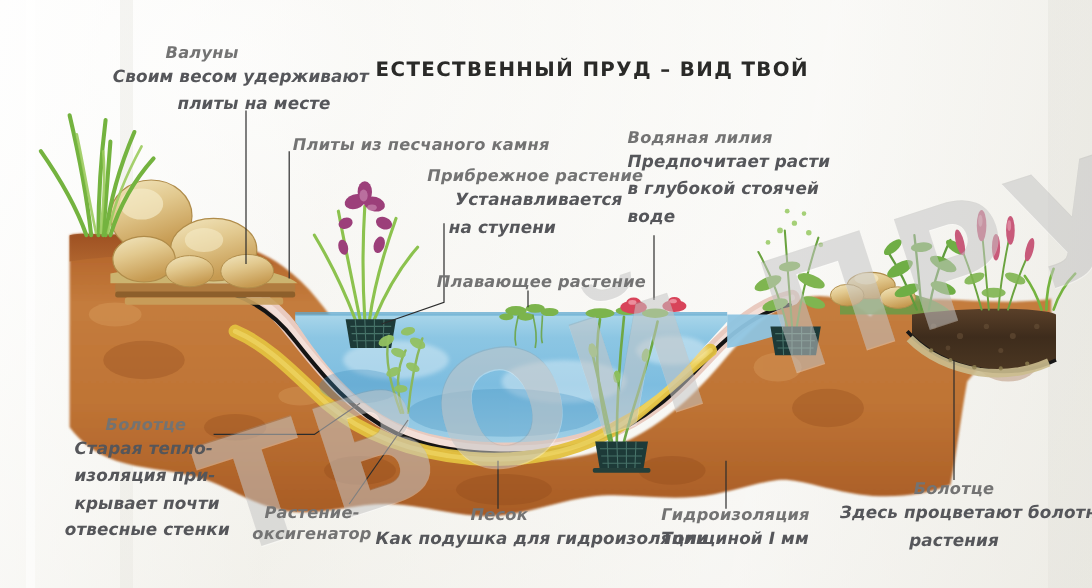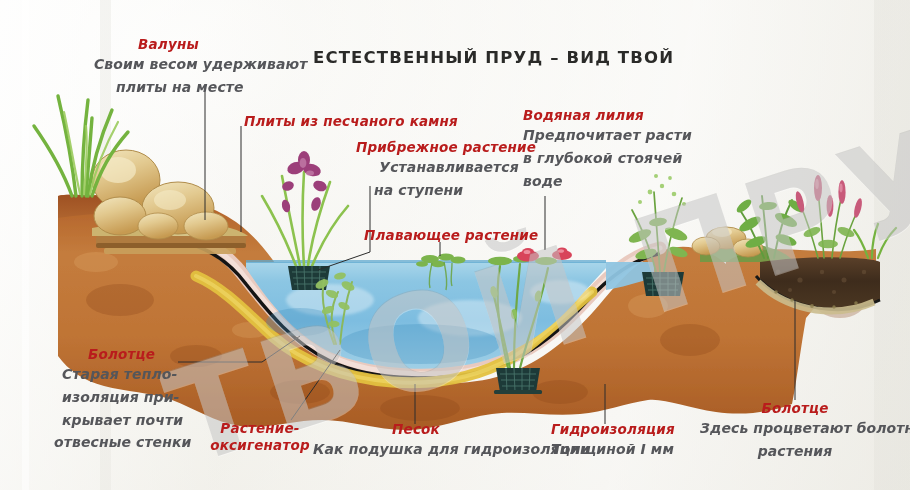--- a/index.html
+++ b/index.html
@@ -38,21 +38,21 @@
     transform:rotate(-18deg);
     white-space:nowrap;pointer-events:none;user-select:none;
     text-shadow:0 1px 0 rgba(255,255,255,.35);
   }
 
   
   .lbl{position:absolute;white-space:nowrap;}
   .lbl .t{
     font-family:"DejaVu Sans","Liberation Sans",sans-serif;
     font-weight:700;font-style:italic;
-    font-size:13.5px;color:#b91c1c;letter-spacing:.2px;
+    font-size:13.5px;color:#737373;letter-spacing:.2px;
     line-height:1.28;
   }
   .lbl .d{
     font-family:"DejaVu Sans","Liberation Sans",sans-serif;
     font-style:italic;font-weight:700;
     font-size:14px;color:#55565a;letter-spacing:.1px;
     line-height:1.62;
   }
   .lbl.ctr{text-align:center;}
 
@@ -460,21 +460,21 @@
     </g>
   </svg>
 
   <div class="watermark">ТВОЙ ПРУД</div>
 
   <div class="title">ЕСТЕСТВЕННЫЙ ПРУД – ВИД ТВОЙ</div>
 
   <div class="lbl" style="left:138px;top:36px;">
     <div class="t">Валуны</div>
     <div class="d" style="margin-left:-44px;">Своим весом удерживают</div>
-    <div class="d" style="margin-left:-22px;">плиты на месте</div>
+    <div class="d" style="margin-left:-22px;text-align:center;">плиты на месте</div>
   </div>
 
   <div class="lbl" style="left:244px;top:113px;">
     <div class="t">Плиты из песчаного камня</div>
   </div>
 
   <div class="lbl" style="left:356px;top:139px;">
     <div class="t">Прибрежное растение</div>
     <div class="d" style="margin-left:6px;text-align:center;">Устанавливается</div>
     <div class="d" style="margin-left:18px;">на ступени</div>

